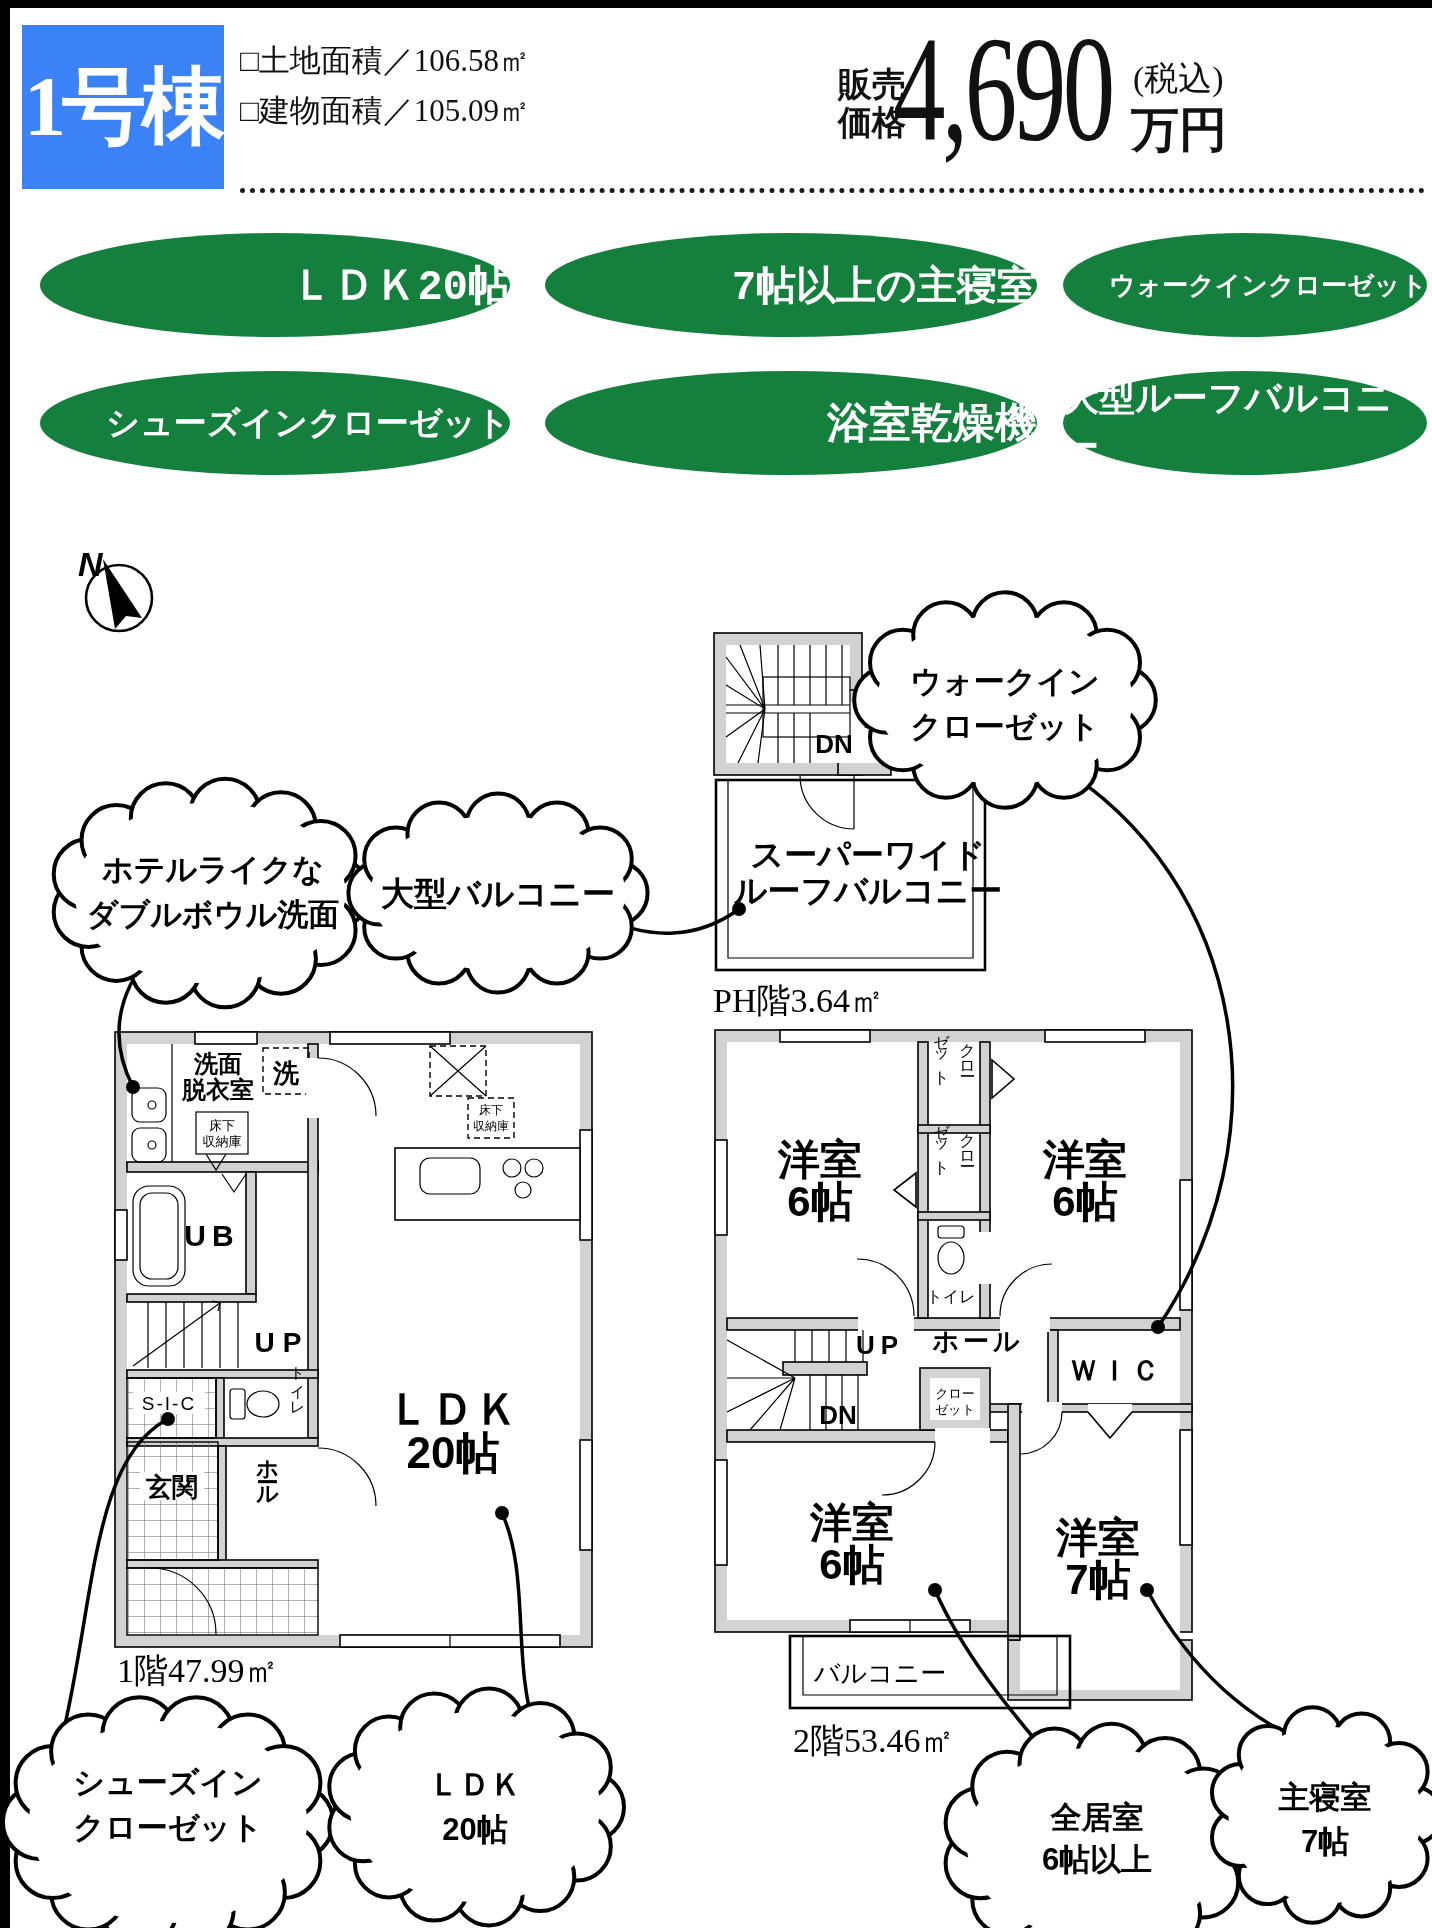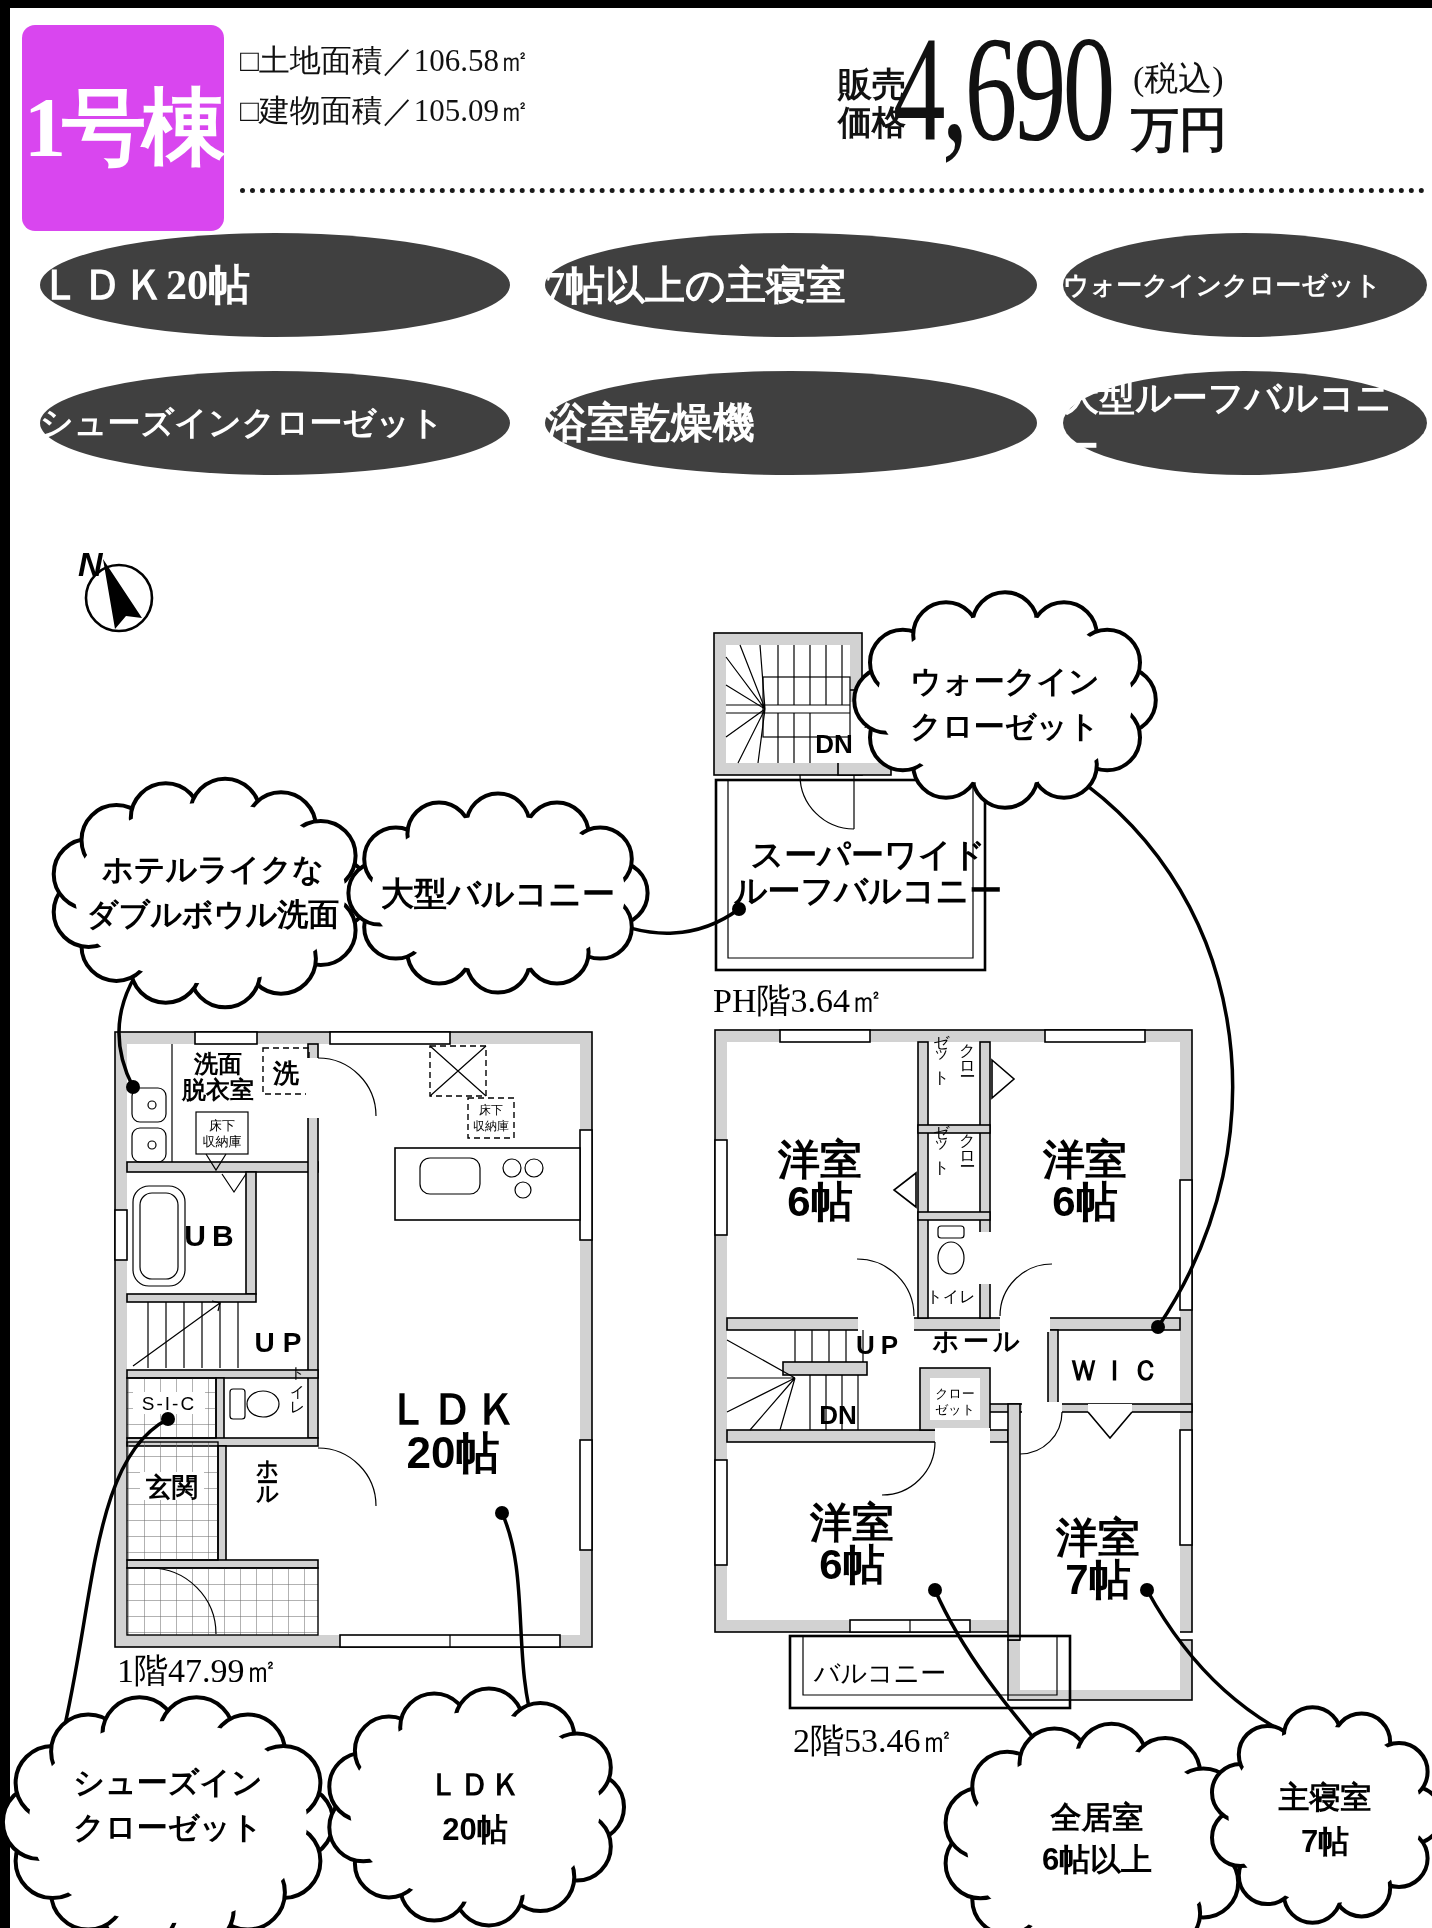--- a/index.html
+++ b/index.html
@@ -3,33 +3,33 @@
 <meta charset="utf-8">
 <style>
   html,body{margin:0;padding:0;background:#fff;}
   body{width:1432px;height:1928px;position:relative;overflow:hidden;
        font-family:"Liberation Sans",sans-serif;color:#111;}
   .abs{position:absolute;}
   
   .frame-top{left:0;top:0;width:1432px;height:8px;background:#000;}
   .frame-left{left:0;top:0;width:10px;height:1928px;background:#000;}
   
-  .badge{left:22px;top:25px;width:202px;height:206px;background:#d946ef;color:#fff;
+  .badge{left:22px;top:25px;width:202px;height:164px;background:#3b82f6;color:#fff;
          display:flex;align-items:center;justify-content:center;
-         font:600 84px "Liberation Serif",serif;letter-spacing:-4px;border-radius:13px;}
+         font:600 84px "Liberation Serif",serif;letter-spacing:-4px;}
   .specs{left:240px;top:36px;font:500 31px "Liberation Serif",serif;line-height:50px;white-space:nowrap;}
   .price-label{left:830px;top:66px;font:600 34px "Liberation Serif",serif;line-height:38px;text-align:right;margin-left:8px;}
   .price-value{left:893px;top:14px;font:400 150px "Liberation Serif",serif;letter-spacing:-5px;
                transform:scaleX(.70);transform-origin:left top;line-height:150px;}
   .price-tax{left:1133px;top:56px;font:400 34px "Liberation Serif",serif;}
   .price-unit{left:1131px;top:98px;font:700 48px "Liberation Serif",serif;}
   .dotted{left:240px;top:188px;width:1185px;height:0;border-top:5px dotted #1a1a1a;}
   
-  .pill{background:#404040;border-radius:50%;color:#fff;display:flex;align-items:center;
-        justify-content:flex-start;font-family:Liberation Serif, serif;font-weight:700;height:104px;}
+  .pill{background:#15803d;border-radius:50%;color:#fff;display:flex;align-items:center;
+        justify-content:flex-end;font-family:Liberation Mono, monospace;font-weight:700;height:104px;}
   .p1{left:40px;top:233px;width:470px;font-size:42px;}
   .p2{left:545px;top:233px;width:492px;font-size:40px;}
   .p3{left:1063px;top:233px;width:364px;font-size:26px;}
   .p4{left:40px;top:371px;width:470px;font-size:33px;}
   .p5{left:545px;top:371px;width:492px;font-size:42px;}
   .p6{left:1063px;top:371px;width:364px;font-size:36px;}
   
   svg{position:absolute;left:0;top:0;}
   .wall{fill:#d2d2d2;stroke:#000;stroke-width:1.6;}
   .white{fill:#fff;stroke:none;}

